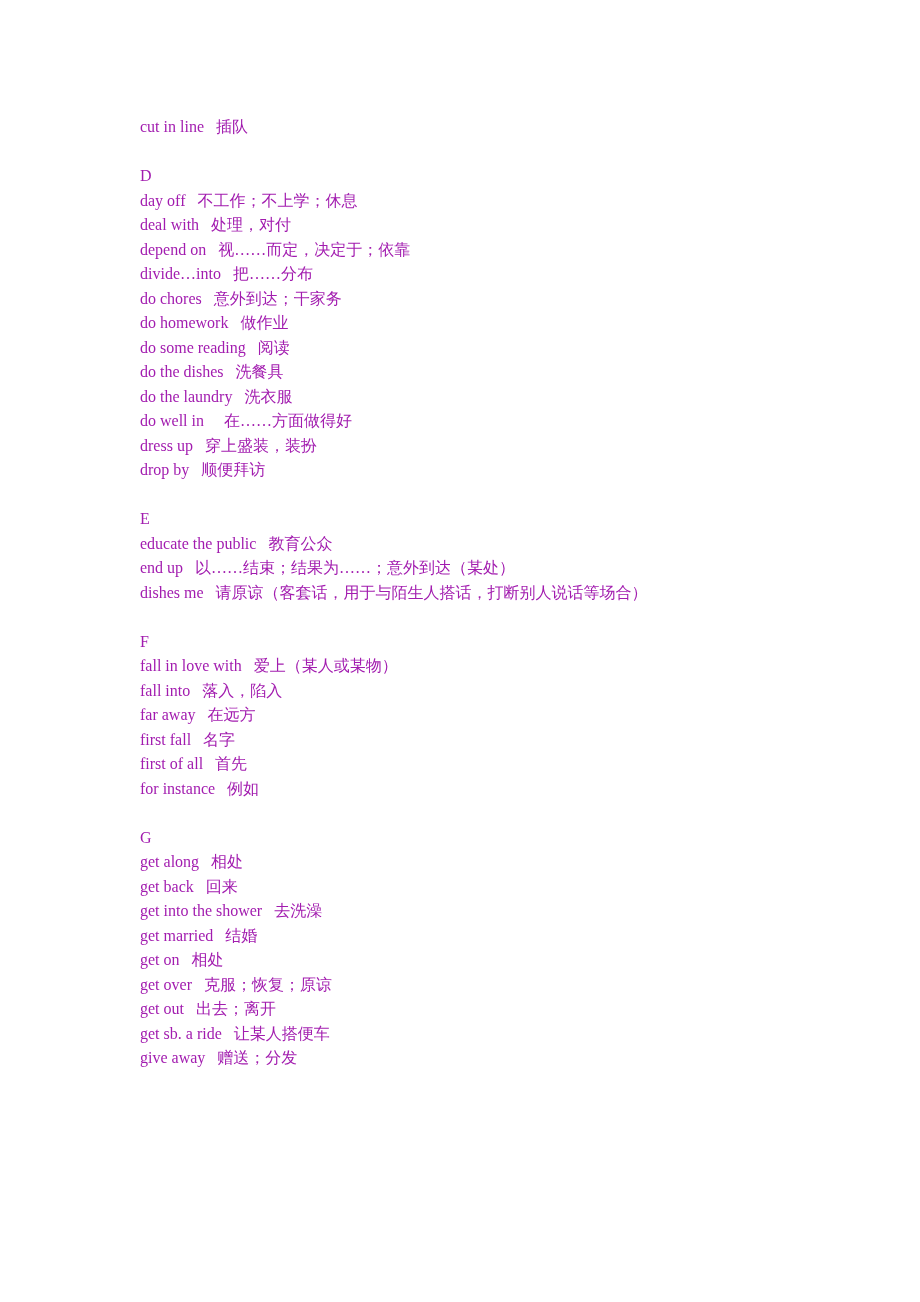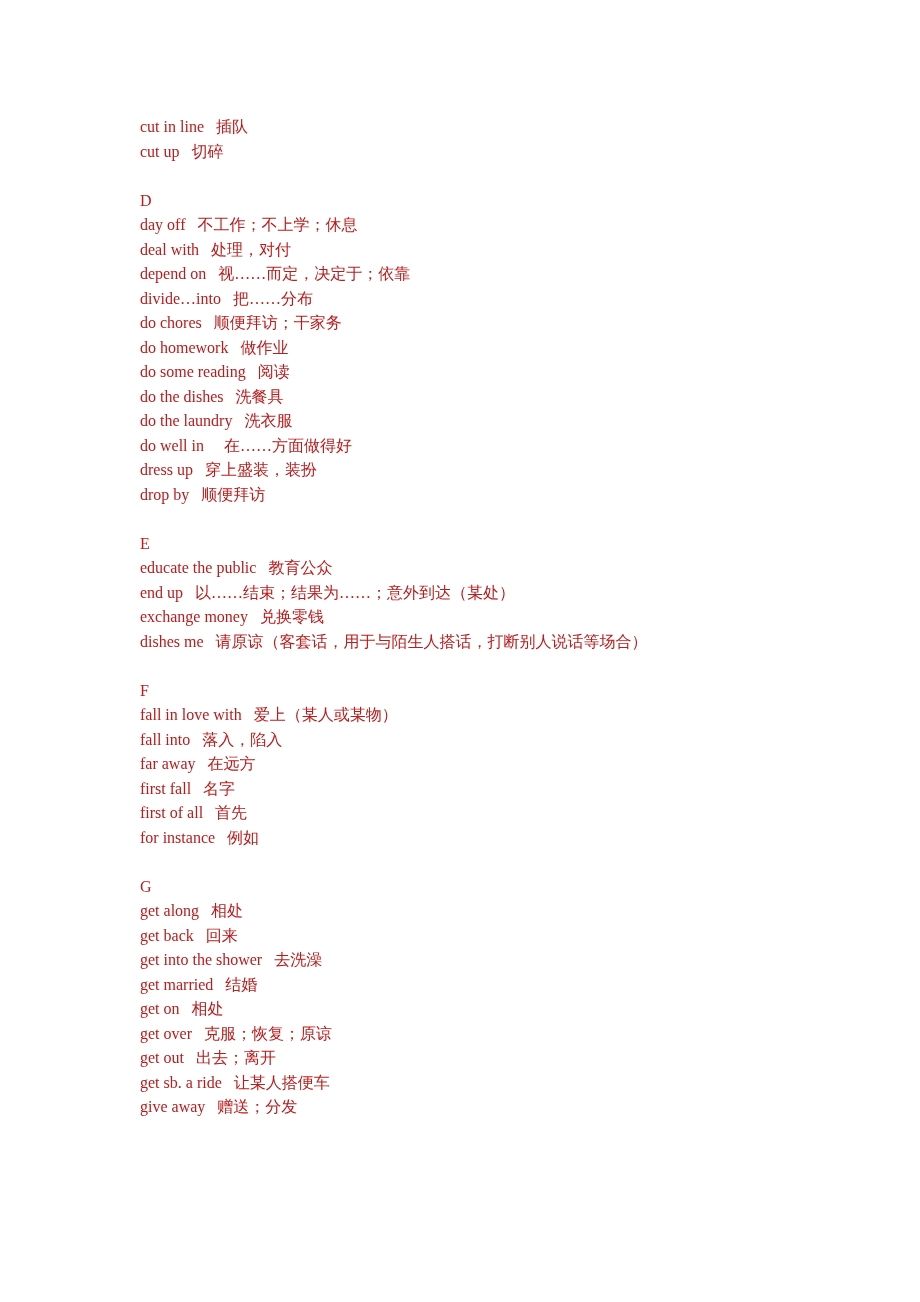--- a/index.html
+++ b/index.html
@@ -7,55 +7,53 @@
     padding: 0;
     background: #ffffff;
     font-family: "Times New Roman", "SimSun", serif;
     width: 920px;
     height: 1302px;
   }
   .page {
     padding: 115px 64px 0 140px;
     font-size: 16px;
     line-height: 24.5px;
-    color: #b91c1c;
+    color: #a21caf;
   }
   .entry {
     white-space: pre;
   }
   .section-header {
     margin-top: 24.5px;
   }
   .section-header:first-child {
     margin-top: 0;
   }
 </style>
 </head>
 <body>
 
 <div class="page" id="page-root">
     <div class="entry"><span>cut in line</span><span>   </span><span>插队</span></div>
-    <div class="entry"><span>cut up</span><span>   </span><span>切碎</span></div>
     <div class="entry section-header">D</div>
     <div class="entry"><span>day off</span><span>   </span><span>不工作；不上学；休息</span></div>
     <div class="entry"><span>deal with</span><span>   </span><span>处理，对付</span></div>
     <div class="entry"><span>depend on</span><span>   </span><span>视……而定，决定于；依靠</span></div>
     <div class="entry"><span>divide…into</span><span>   </span><span>把……分布</span></div>
-    <div class="entry"><span>do chores</span><span>   </span><span>顺便拜访；干家务</span></div>
+    <div class="entry"><span>do chores</span><span>   </span><span>意外到达；干家务</span></div>
     <div class="entry"><span>do homework</span><span>   </span><span>做作业</span></div>
     <div class="entry"><span>do some reading</span><span>   </span><span>阅读</span></div>
     <div class="entry"><span>do the dishes</span><span>   </span><span>洗餐具</span></div>
     <div class="entry"><span>do the laundry</span><span>   </span><span>洗衣服</span></div>
     <div class="entry"><span>do well in  </span><span>   </span><span>在……方面做得好</span></div>
     <div class="entry"><span>dress up</span><span>   </span><span>穿上盛装，装扮</span></div>
     <div class="entry"><span>drop by</span><span>   </span><span>顺便拜访</span></div>
     <div class="entry section-header">E</div>
     <div class="entry"><span>educate the public</span><span>   </span><span>教育公众</span></div>
     <div class="entry"><span>end up</span><span>   </span><span>以……结束；结果为……；意外到达（某处）</span></div>
-    <div class="entry"><span>exchange money</span><span>   </span><span>兑换零钱</span></div>
     <div class="entry"><span>dishes me</span><span>   </span><span>请原谅（客套话，用于与陌生人搭话，打断别人说话等场合）</span></div>
     <div class="entry section-header">F</div>
     <div class="entry"><span>fall in love with</span><span>   </span><span>爱上（某人或某物）</span></div>
     <div class="entry"><span>fall into</span><span>   </span><span>落入，陷入</span></div>
     <div class="entry"><span>far away</span><span>   </span><span>在远方</span></div>
     <div class="entry"><span>first fall</span><span>   </span><span>名字</span></div>
     <div class="entry"><span>first of all</span><span>   </span><span>首先</span></div>
     <div class="entry"><span>for instance</span><span>   </span><span>例如</span></div>
     <div class="entry section-header">G</div>
     <div class="entry"><span>get along</span><span>   </span><span>相处</span></div>

